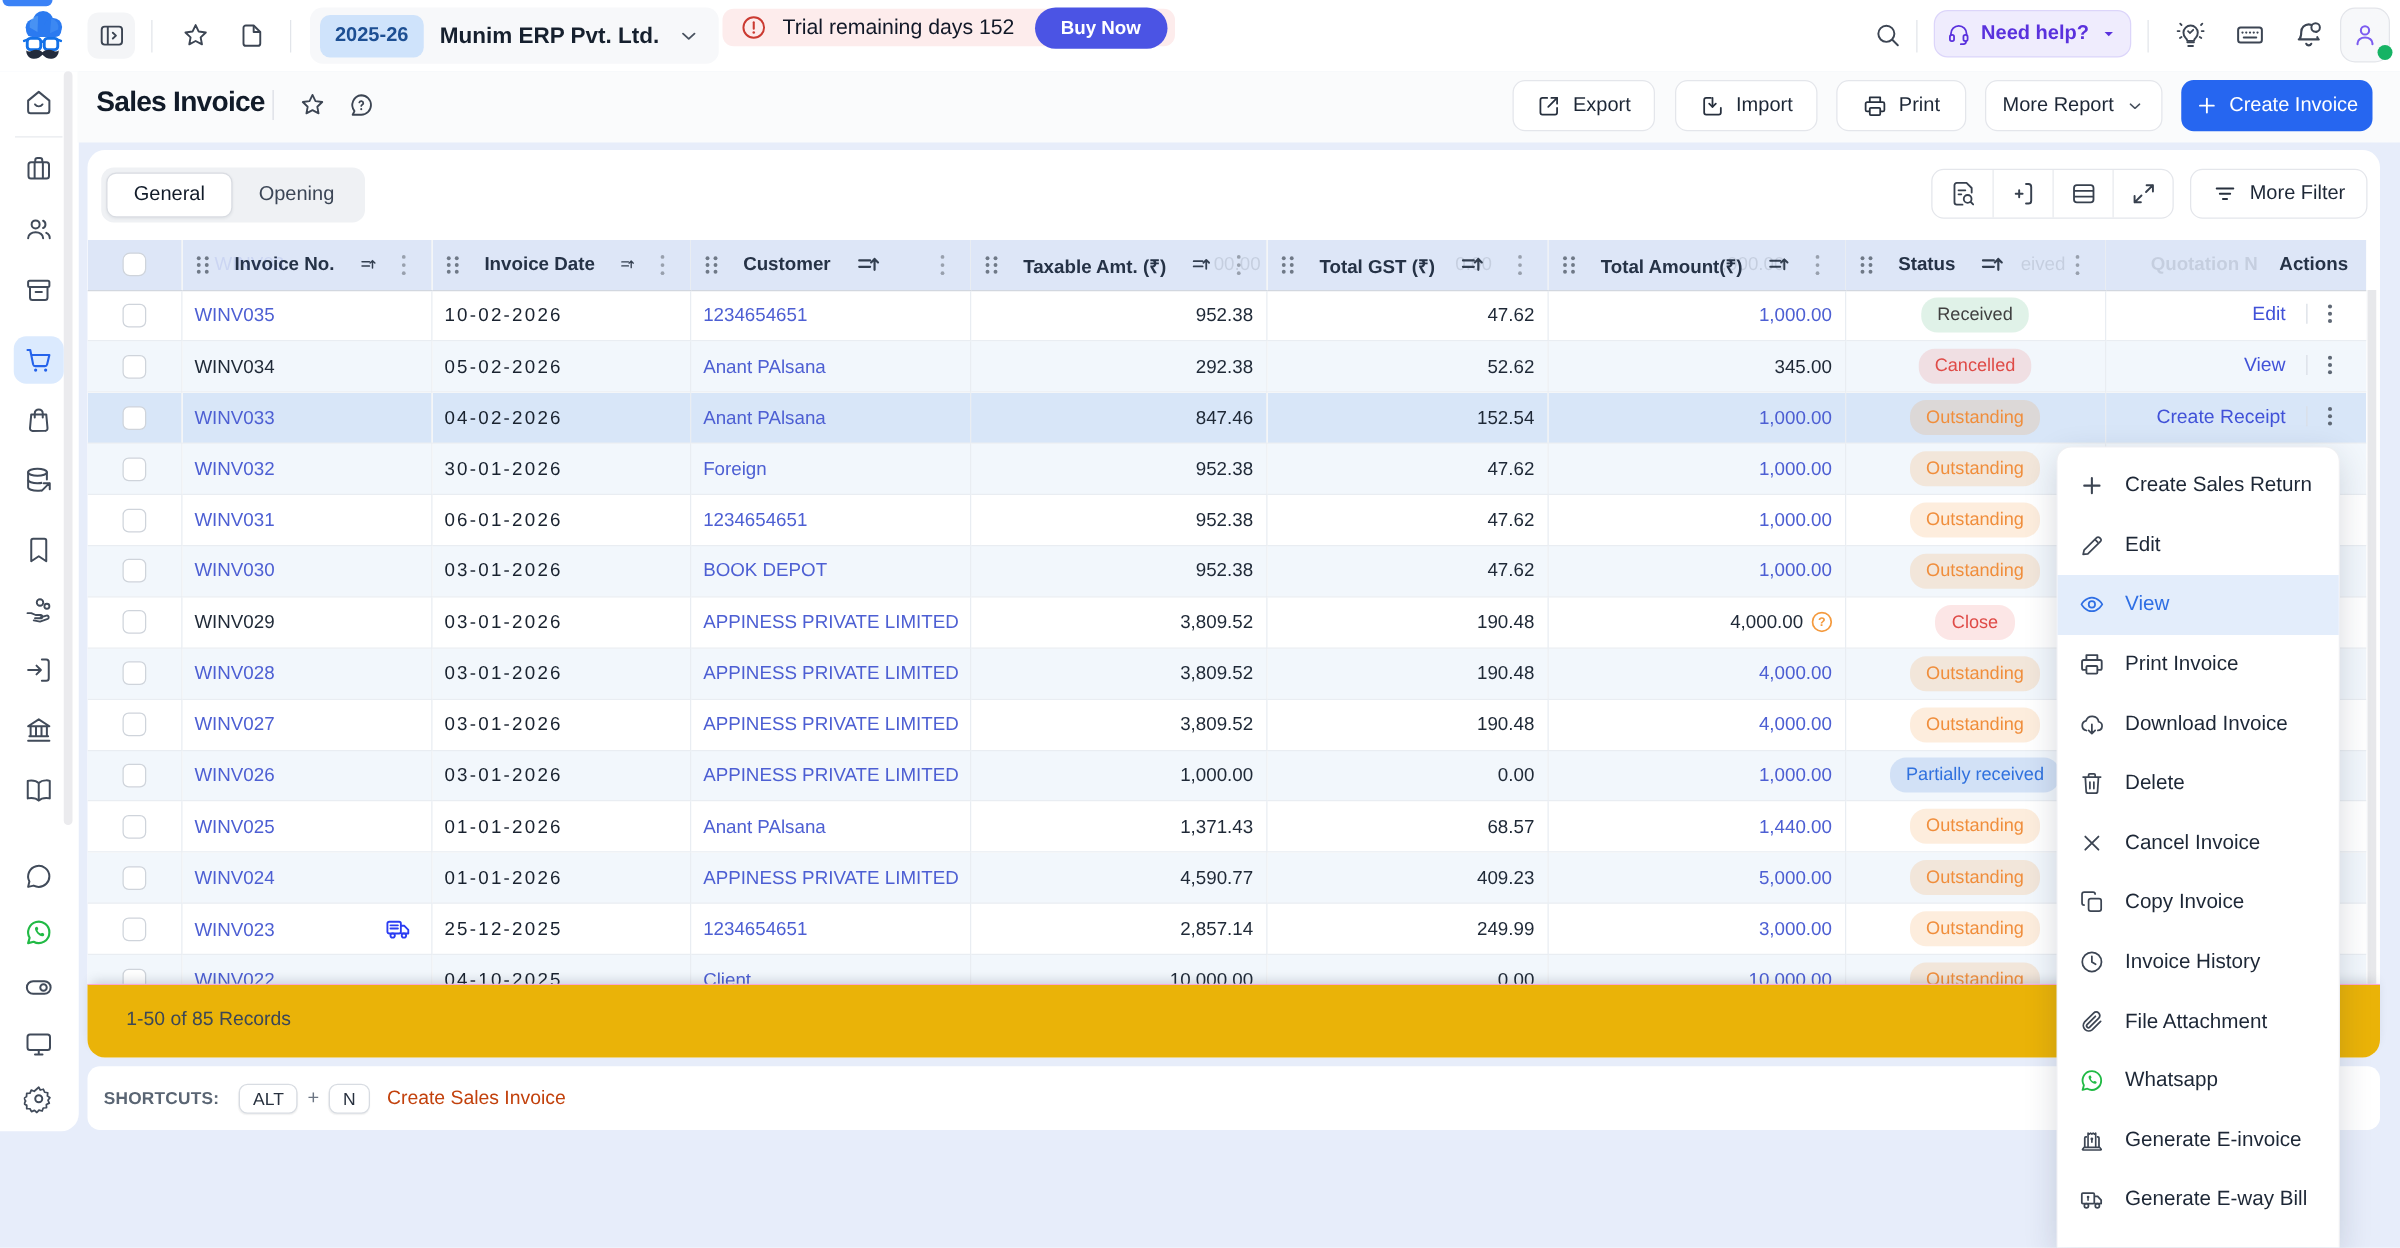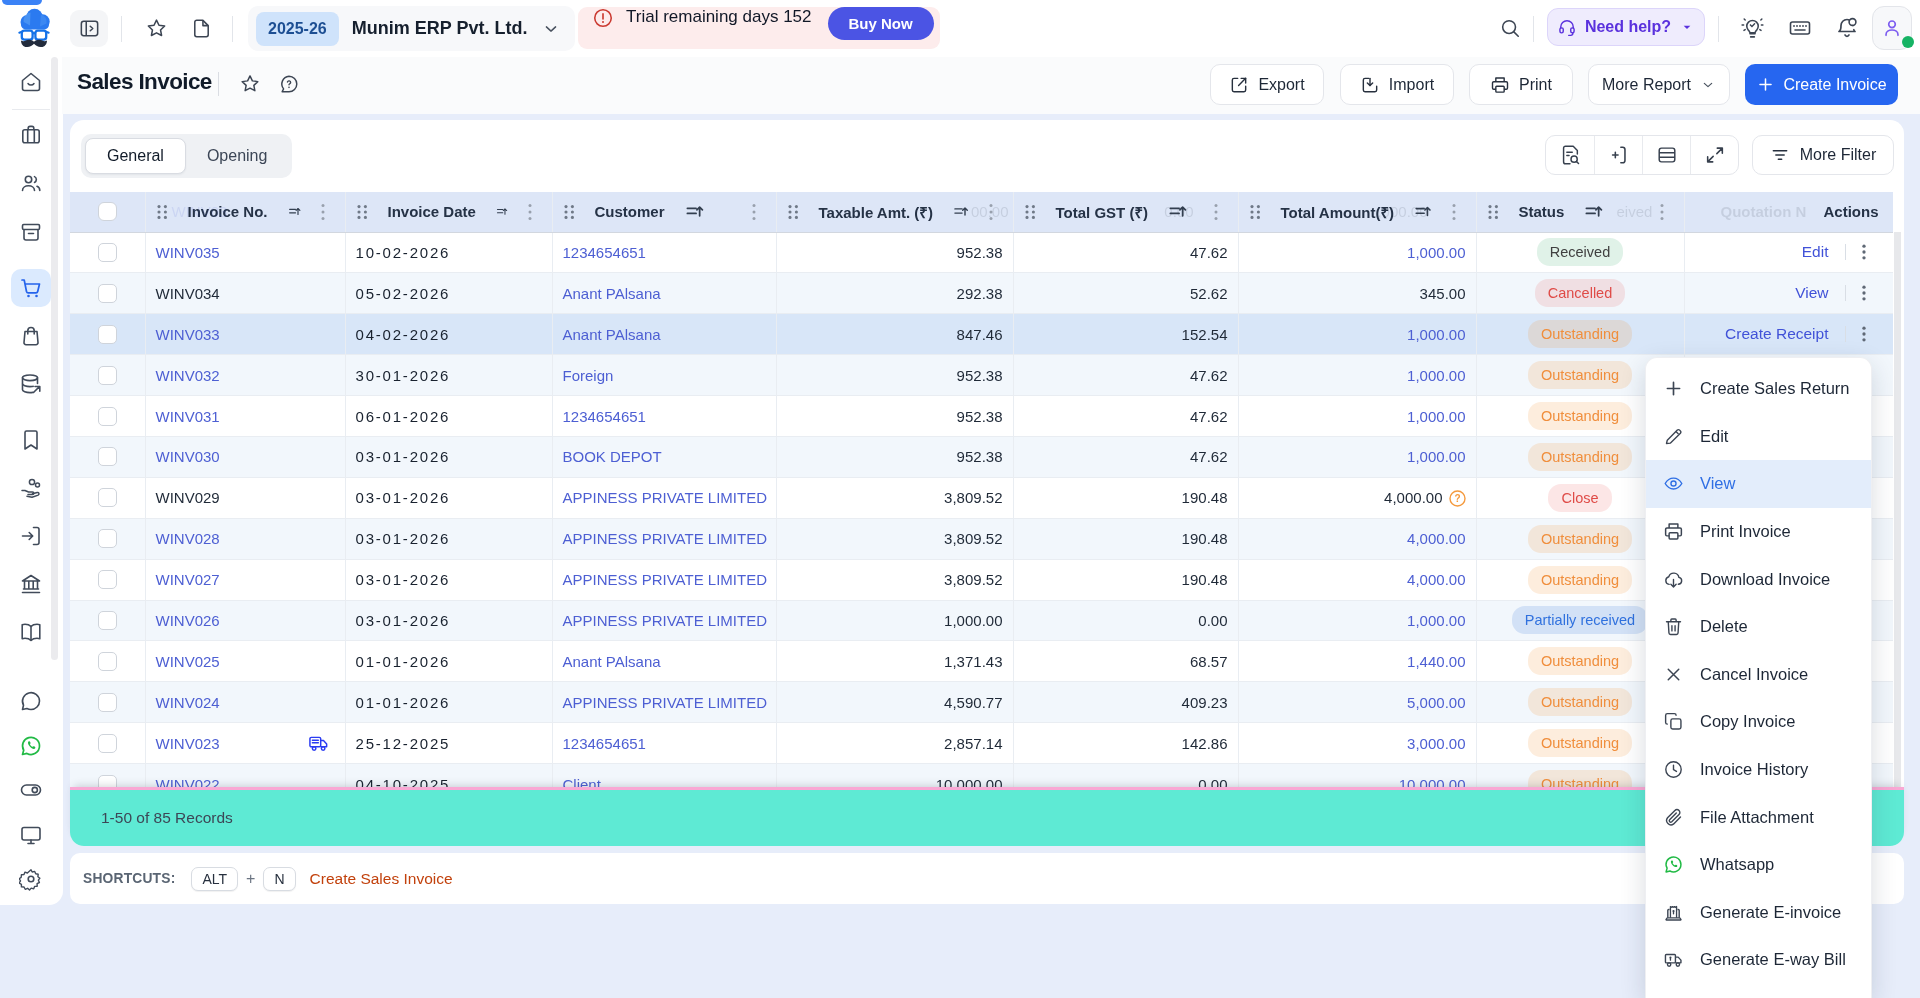--- a/index.html
+++ b/index.html
@@ -7,21 +7,21 @@
   .abs { position:absolute; }
   svg { display:block; }
 
   
   #topbar { position:absolute; left:0; top:0; width:1920px; height:57px; background:#fff; }
   .tb-divider { position:absolute; top:16px; width:1px; height:26px; background:#e2e5ea; }
   #collapse-btn { position:absolute; left:70px; top:10px; width:38px; height:37px; background:#f4f5f7; border-radius:9px; display:flex; align-items:center; justify-content:center; }
   #company-wrap { position:absolute; left:248px; top:6px; height:45px; background:#f7f8fa; border-radius:10px; display:flex; align-items:center; padding:0 14px 0 8px; }
   #yearbadge { background:#cfe3fb; color:#1d4f93; font-weight:700; font-size:16px; border-radius:8px; padding:8px 12px; }
   #companyname { font-size:18px; font-weight:700; color:#16202e; margin-left:13px; }
-  #trialbar { position:absolute; left:578px; top:7px; height:42px; background:#fdecec; border-radius:9px; display:flex; align-items:flex-start; padding:0 6px 0 14px; }
+  #trialbar { position:absolute; left:578px; top:7px; height:30px; background:#fdecec; border-radius:9px; display:flex; align-items:center; padding:0 6px 0 14px; }
   #trialtext { font-size:17px; color:#111827; margin-left:12px; }
   #buynow { background:#4b54e4; color:#fff; font-weight:700; font-size:15px; border-radius:17px; padding:8px 21px; margin-left:16px; }
   #needhelp { position:absolute; left:1547px; top:8px; width:158px; height:38px; background:#efecfd; border:1px solid #dcd5fa; border-radius:11px; display:flex; align-items:center; justify-content:center; gap:8px; }
   #needhelp span { color:#5a31dd; font-weight:700; font-size:16px; }
   #profilebox { position:absolute; left:1872px; top:6px; width:40px; height:44px; background:#f7f8fa; border:1px solid #e3e5ea; border-radius:12px; display:flex; align-items:center; justify-content:center; }
   #profiledot { position:absolute; left:1902px; top:36px; width:12px; height:12px; background:#16b364; border-radius:50%; }
 
   
   #sidebar { position:absolute; left:0; top:57px; width:63px; height:848px; background:#fff; border-radius:0 0 14px 0; }
   .sbicon { position:absolute; left:19px; width:24px; height:24px; color:#414b5a; }
@@ -62,21 +62,21 @@
   .p-orange { background:rgba(245,140,45,.16); color:#f08e3c; }
   .p-blue { background:rgba(45,110,220,.16); color:#3071de; }
   .thlabel { display:flex; align-items:center; gap:20px; padding-left:10px; font-weight:700; }
   .cb { width:19px; height:19px; border:1.5px solid #cfd4db; border-radius:5px; background:#fff; margin:0 auto; }
   .act { color:#4152d8; font-size:15.5px; text-align:right; padding-right:27px; }
   .actsep { display:inline-block; width:1px; height:16px; background:#d9dee5; vertical-align:-3px; }
   .gh { position:absolute; top:11px; font-size:15px; color:#1f2937; opacity:.12; font-weight:400; }
 
   #vscroll { position:absolute; left:1824px; top:112px; width:7px; height:555px; background:#e7e8eb; }
   
-  #recordsbar { position:absolute; left:0; top:667px; width:1834px; height:59px; background:#5eead4; border-top:3px solid #f9a8d4; border-radius:0 0 14px 14px; box-shadow:0 -5px 9px -4px rgba(40,50,70,.22); }
+  #recordsbar { position:absolute; left:0; top:667px; width:1834px; height:59px; background:#eab308; border-top:1px solid #f9a8d4; border-radius:0 0 14px 14px; box-shadow:0 -5px 9px -4px rgba(40,50,70,.22); }
   #recordsbar span { position:absolute; left:31px; top:19px; font-size:15.5px; color:#3c4756; }
   #shortcutbar { position:absolute; left:70px; top:853px; width:1834px; height:51px; background:#fff; border-radius:10px; display:flex; align-items:center; padding-left:13px; }
   .key { border:1px solid #d8dce2; border-radius:7px; padding:3px 10px; font-size:14px; color:#27303e; background:#fff; box-shadow:0 1px 1px rgba(0,0,0,.06); }
 
   
   #ctxmenu { position:absolute; left:1645px; top:357px; width:227px; height:641px; background:#fff; border:1px solid #eeeff2; border-bottom:none; border-radius:12px 12px 0 0; box-shadow:0 8px 26px rgba(25,35,60,.16); padding-top:7px; }
   .mi { height:47.6px; display:flex; align-items:center; padding-left:17px; gap:16px; font-size:16.5px; color:#1d2736; }
   .mi.sel { background:#e3edfb; color:#2f6fe4; }
   .mi svg { flex:none; }
 </style>
@@ -941,21 +941,21 @@
           <tr class="">
             <td>
               <div class="cb"></div>
             </td>
             <td class="blue">WINV023<svg width="21" height="21" viewBox="0 0 24 24" color="#2b3cf2" style="vertical-align:-5px; margin-left:88px; display:inline-block;">
                 <use href="#i-truck"></use>
               </svg></td>
             <td class="datecell">25-12-2025</td>
             <td class="blue">1234654651</td>
             <td class="num">2,857.14</td>
-            <td class="num">142.86</td>
+            <td class="num">249.99</td>
             <td class="num blue">3,000.00</td>
             <td style="text-align:center;"><span class="pill p-orange">Outstanding</span></td>
             <td class="act"><span style="margin-right:16px;"></span><svg width="4" height="16" viewBox="0 0 4 16" style="display:inline-block; vertical-align:-3px; margin-left:16px;">
                 <g fill="#5f6875">
                   <circle cx="2" cy="2.2" r="1.65"></circle>
                   <circle cx="2" cy="8" r="1.65"></circle>
                   <circle cx="2" cy="13.8" r="1.65"></circle>
                 </g>
               </svg></td>
           </tr>

